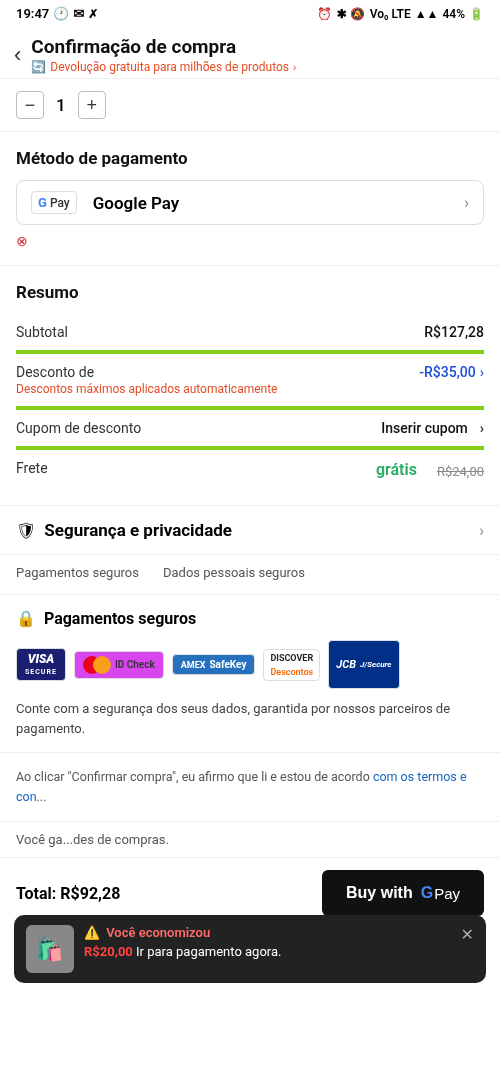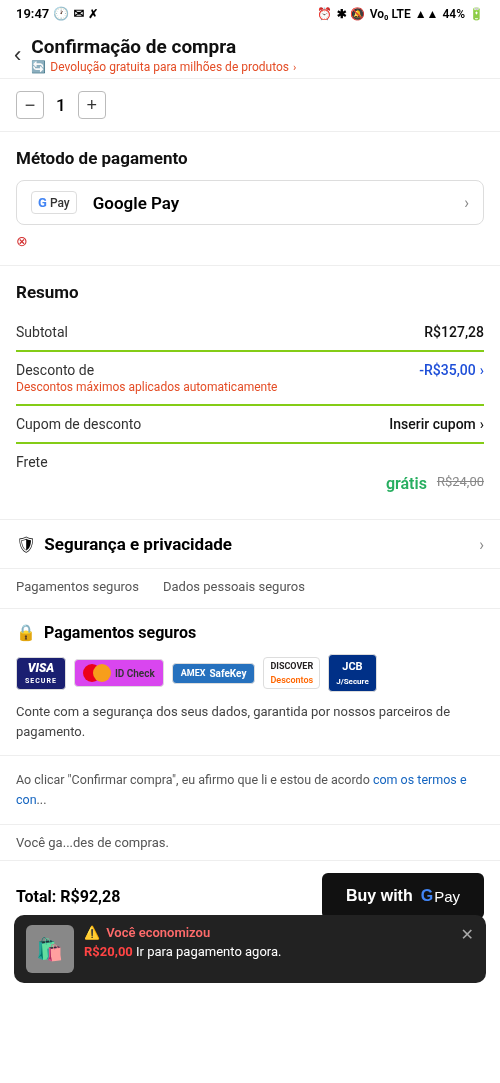--- a/index.html
+++ b/index.html
@@ -116,29 +116,29 @@
       font-size: 13px;
     }
     .promo-icon { font-size: 14px; }
 
     
     .summary-row {
       display: flex;
       justify-content: space-between;
       align-items: flex-start;
       padding: 10px 0;
-      border-bottom: 2px solid #84cc16;
+      border-bottom: 4px solid #84cc16;
     }
     .summary-row:last-child { border-bottom: none; }
     .summary-label { font-size: 14px; color: #333; }
     .summary-sub { font-size: 12px; color: #e44d26; margin-top: 2px; }
     .summary-value { font-size: 14px; color: #111; font-weight: 500; }
     .summary-value.discount { color: #1d4ed8; display: flex; align-items: center; gap: 4px; }
     .summary-value.coupon { color: #111; }
-    .free-shipping { display: flex; align-items: flex-start; gap: 10px; margin-top: 20px; }
+    .free-shipping { display: flex; align-items: flex-end; gap: 20px; }
 
     
     .security-header {
       display: flex;
       justify-content: space-between;
       align-items: center;
       padding: 14px 16px;
       border-bottom: 1px solid #eee;
       cursor: pointer;
     }
@@ -352,21 +352,21 @@
       <div class="summary-sub">Descontos máximos aplicados automaticamente</div>
     </div>
     <div class="summary-value discount">
       <span>-R$35,00</span>
       <span>›</span>
     </div>
   </div>
 
   <div class="summary-row">
     <div class="summary-label">Cupom de desconto</div>
-    <div class="summary-value coupon" style="display:flex;align-items:center;gap:4px;">
+    <div class="summary-value coupon" style="display:flex;align-items:center;gap:12px;">
       <span>Inserir cupom</span>
       <span>›</span>
     </div>
   </div>
 
   <div class="summary-row">
     <div class="summary-label">Frete</div>
     <div class="free-shipping">
       <span style="color:#27ae60;font-weight:600;">grátis</span>
       <span style="text-decoration:line-through;color:#888;font-size:13px;">R$24,00</span>
@@ -411,21 +411,21 @@
     <div class="badge badge-amex">
       <span style="color:#fff;font-size:9px;font-weight:700;background:#2671BE;">AMEX</span>
       <span style="color:#fff;font-size:10px;">SafeKey</span>
     </div>
 
     <div class="badge badge-discover" style="flex-direction:column;font-size:9px;padding:3px 6px;border-radius:4px;">
       <span style="color:#231f20;font-weight:700;font-size:9px;">DISCOVER</span>
       <span style="color:#f60;font-size:9px;font-weight:600;">Descontos</span>
     </div>
 
-    <div class="badge badge-jcb" style="flex-direction:column;font-size:9px;padding:5px 7px;">
+    <div class="badge badge-jcb" style="flex-direction:row;font-size:9px;padding:17px 7px;font-style:italic;">
       <span style="color:#fff;font-weight:700;font-size:11px;">JCB</span>
       <span style="color:#fff;font-size:8px;">J/Secure</span>
     </div>
   </div>
 
   <p class="secure-text-desc">Conte com a segurança dos seus dados, garantida por nossos parceiros de pagamento.</p>
 </div>
 
 <div class="agreement">
   <span>Ao clicar "Confirmar compra", eu afirmo que li e estou de acordo </span><a href="#">com os termos e con</a>...

